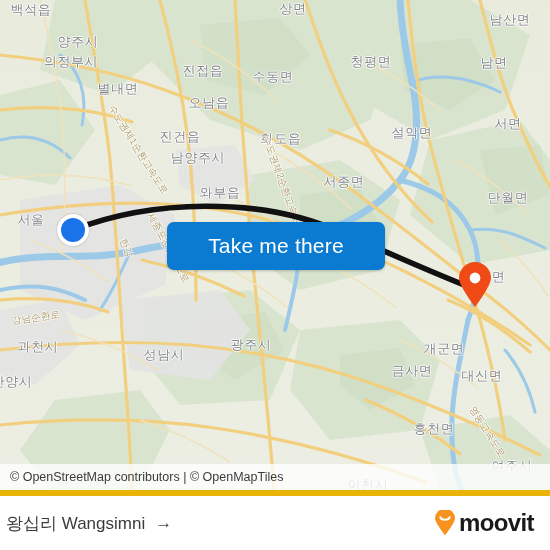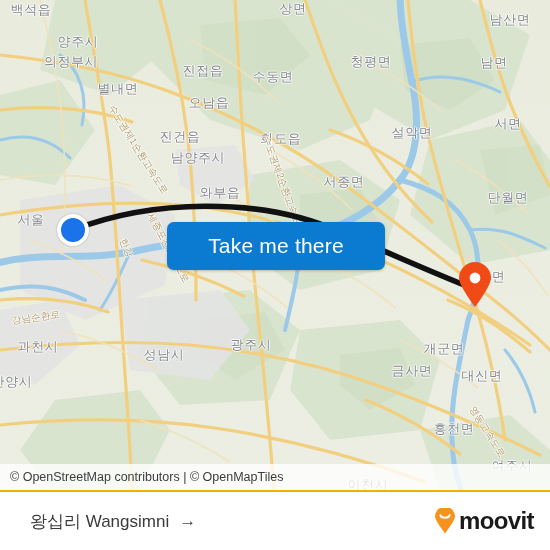--- a/index.html
+++ b/index.html
@@ -121,25 +121,25 @@
   }
 
   
   .footer {
     position: absolute;
     left: 0;
     top: 490px;
     width: 550px;
     height: 60px;
     background: #ffffff;
-    border-top: 2px solid #eab308;
+    border-top: 6px solid #eab308;
     display: flex;
     align-items: center;
     justify-content: space-between;
-    padding: 0 16px 0 30px;
+    padding: 0 16px 0 6px;
     box-sizing: border-box;
   }
   .trip {
     display: flex;
     align-items: center;
     font-size: 17px;
     color: #3b3b3b;
     white-space: nowrap;
   }
   .trip .arrow {
@@ -278,21 +278,21 @@
         <div class="lbl city" style="left: 508px; top: 198px;">단월면</div>
         <div class="lbl city" style="left: 31px; top: 220px;">서울</div>
         <div class="lbl city" style="left: 485px; top: 277px;">옥천면</div>
         <div class="lbl city" style="left: 444px; top: 333px; margin-top: 16px;">개군면</div>
         <div class="lbl city" style="left: 412px; top: 371px;">금사면</div>
         <div class="lbl city" style="left: 482px; top: 376px;">대신면</div>
         <div class="lbl city" style="left: 236px; top: 345px; margin-left: 15px;">광주시</div>
         <div class="lbl city" style="left: 136px; top: 355px; margin-left: 28px;">성남시</div>
         <div class="lbl city" style="left: 38px; top: 347px;">과천시</div>
         <div class="lbl city" style="left: 12px; top: 382px;">안양시</div>
-        <div class="lbl city" style="left: 434px; top: 429px; margin-left: 20px;">흥천면</div>
+        <div class="lbl city" style="left: 434px; top: 429px;">흥천면</div>
         <div class="lbl city" style="left: 465px; top: 472px; margin-top: 40px;">능서면</div>
         <div class="lbl city" style="left: 512px; top: 466px;">여주시</div>
         <div class="lbl city" style="left: 368px; top: 485px;">이천시</div>
         <div class="lbl road" style="left: 168px; top: 248px; transform: translate(-50%, -50%) rotate(62deg);">세종포천고속도로</div>
         <div class="lbl road" style="left: 283px; top: 185px; transform: translate(-50%, -50%) rotate(70deg);">수도권제2순환고속도로</div>
         <div class="lbl road" style="left: 36px; top: 318px; transform: translate(-50%, -50%) rotate(-8deg);">강남순환로</div>
         <div class="lbl road" style="left: 138px; top: 150px; transform: translate(-50%, -50%) rotate(58deg);">수도권제1순환고속도로</div>
         <div class="lbl road" style="left: 126px; top: 248px; transform: translate(-50%, -50%) rotate(66deg);">한강</div>
         <div class="lbl road" style="left: 487px; top: 432px; transform: translate(-50%, -50%) rotate(58deg);">영동고속도로</div>
       </div>

